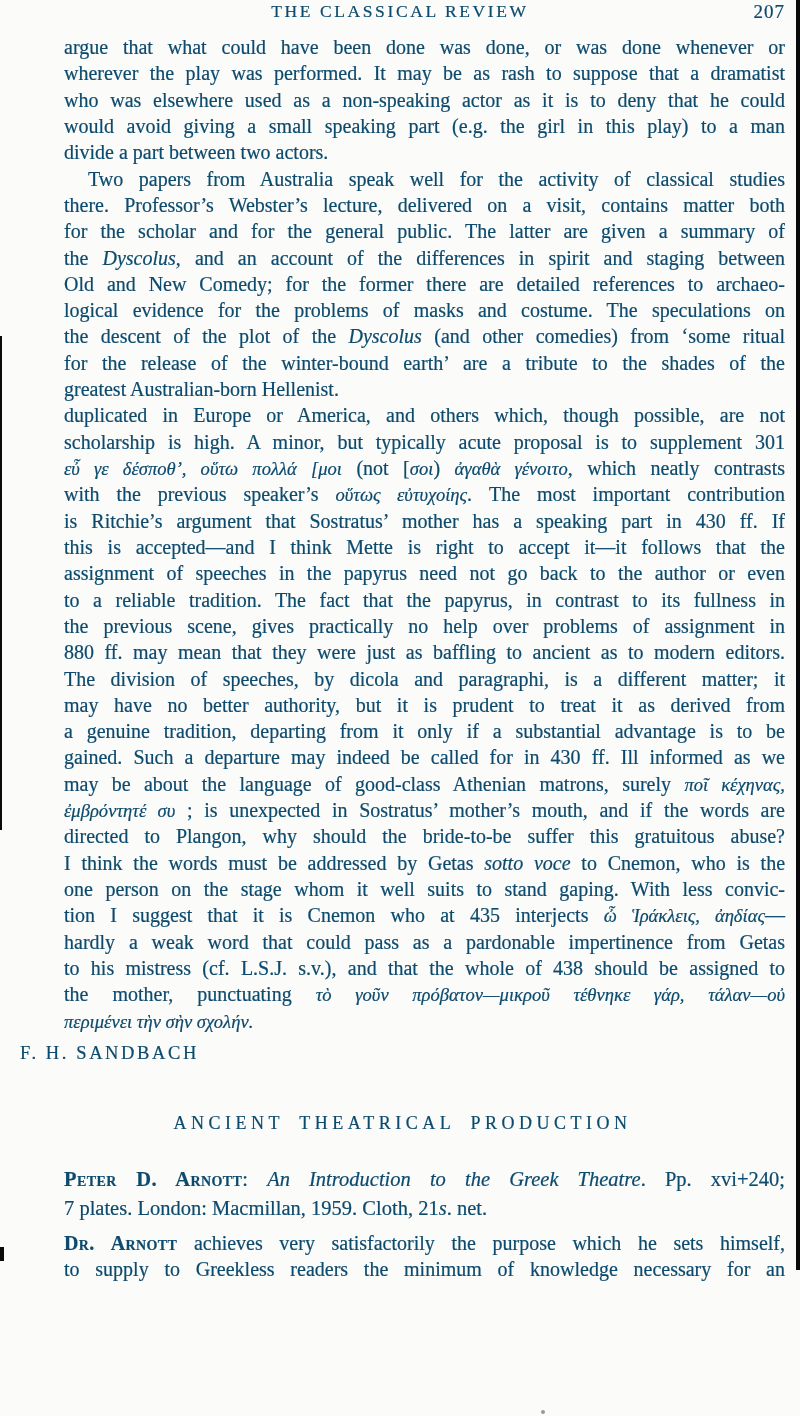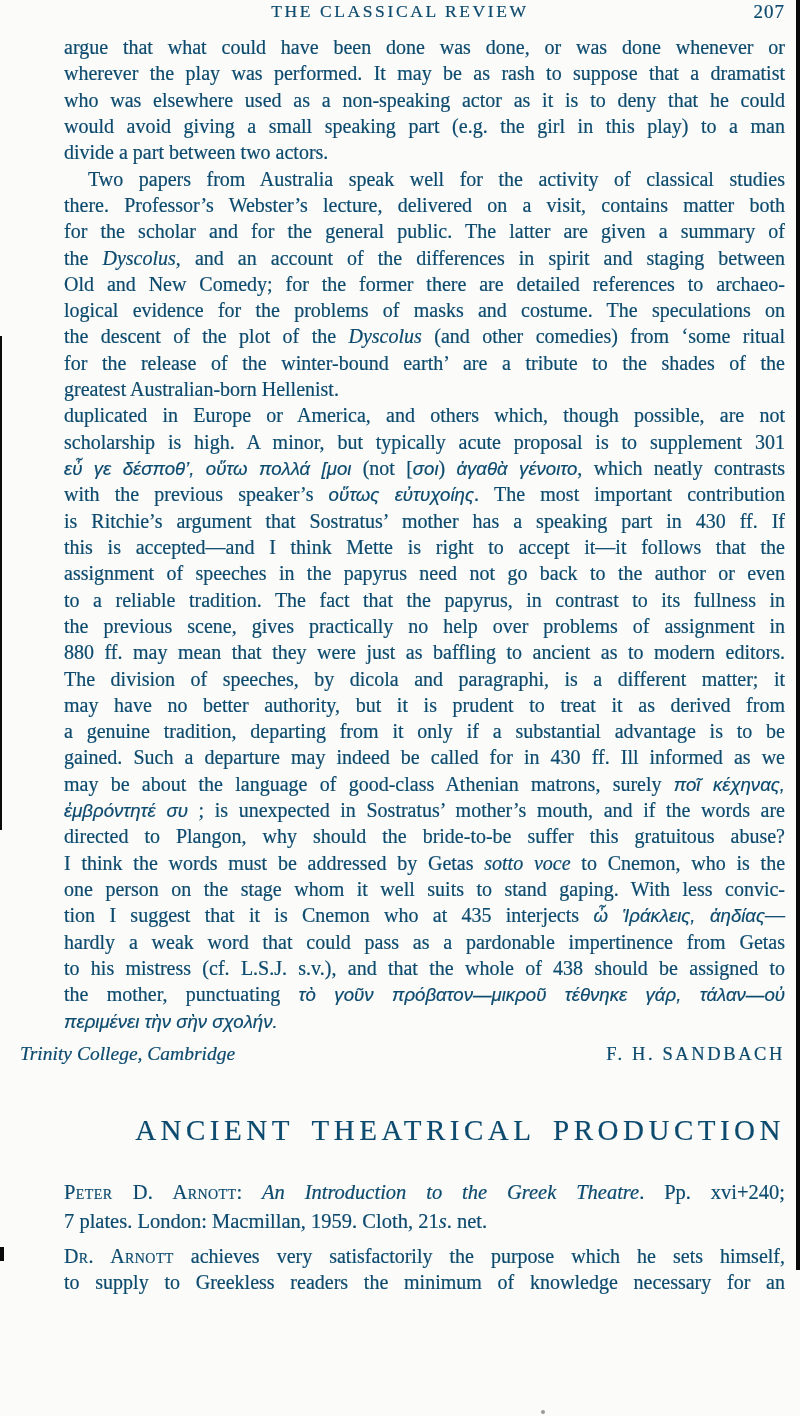--- a/index.html
+++ b/index.html
@@ -18,32 +18,32 @@
     font-size:17.5px;letter-spacing:2.6px;white-space:nowrap;
   }
   .page-num{position:absolute;right:0;top:0;font-size:19px;letter-spacing:1px;}
   .textblock{margin-top:11px;font-size:20px;margin-left:44px;}
   .line{
     line-height:26.32px;height:26.32px;
     text-align:justify;text-align-last:justify;
   }
   .line.last{text-align-last:left;}
   .line.indent{text-indent:24px;}
-  .g{font-family:Liberation Sans, sans-serif;font-style:italic;font-size:0.93em;}
+  .g{font-family:Liberation Serif, serif;font-style:italic;font-size:0.93em;}
   .i{font-style:italic;}
-  .sc{font-variant:small-caps;letter-spacing:0.4px;}
+  .sc{font-variant:small-caps;letter-spacing:0.4px;font-weight:bold;}
   .signature{
     display:flex;justify-content:space-between;align-items:baseline;
     margin-top:9px;font-size:19.5px;
   }
   .sig-place{font-style:italic;}
   .sig-author{letter-spacing:2.6px;font-size:18.5px;}
   .heading{
-    margin:49px 0 0 0;text-align:right;
-    font-size:29px;font-weight:normal;letter-spacing:4.5px;word-spacing:7px;font-family:Liberation Serif, serif;
+    margin:49px 0 0 0;text-align:center;
+    font-size:18px;font-weight:normal;letter-spacing:4.5px;word-spacing:7px;font-family:Liberation Serif, serif;
   }
   .citation{margin-top:31px;font-size:20.5px;}
   .citation .line{line-height:29px;height:29px;}
   .body2{margin-top:7px;font-size:20px;}
   
   .bar-right{position:absolute;right:0;top:0;width:4px;height:1270px;background:#0a0a0a;}
   .bar-left{position:absolute;left:0;top:336px;width:2px;height:494px;background:#0a0a0a;}
   .tick-left{position:absolute;left:0;top:1247px;width:4px;height:14px;background:#0a0a0a;}
   .speck{position:absolute;left:541px;top:1410px;width:4px;height:4px;background:#9a9a94;border-radius:50%;}
 </style>
@@ -93,21 +93,20 @@
         <div class="line">I think the words must be addressed by Getas <span class="i">sotto voce</span> to Cnemon, who is the</div>
         <div class="line">one person on the stage whom it well suits to stand gaping. With less convic-</div>
         <div class="line">tion I suggest that it is Cnemon who at 435 interjects <span class="g">ὦ Ἱράκλεις, ἀηδίας</span>—</div>
         <div class="line">hardly a weak word that could pass as a pardonable impertinence from Getas</div>
         <div class="line">to his mistress (cf. L.S.J. s.v.), and that the whole of 438 should be assigned to</div>
         <div class="line">the mother, punctuating <span class="g">τὸ γοῦν πρόβατον—μικροῦ τέθνηκε γάρ, τάλαν—οὐ</span></div>
         <div class="line last"><span class="g">περιμένει τὴν σὴν σχολήν.</span></div>
       </div>
 
     <div class="signature">
-      <span class="sig-place">Trinity College, Cambridge</span>
       <span class="sig-author">F. H. SANDBACH</span>
     </div>
 
     <h1 class="heading">ANCIENT THEATRICAL PRODUCTION</h1>
 
     <div class="textblock citation">
         <div class="line"><span class="sc">Peter D. Arnott</span>: <span class="i">An Introduction to the Greek Theatre</span>. Pp. xvi+240;</div>
         <div class="line last">7 plates. London: Macmillan, 1959. Cloth, 21<span class="i">s</span>. net.</div>
       </div>
 

